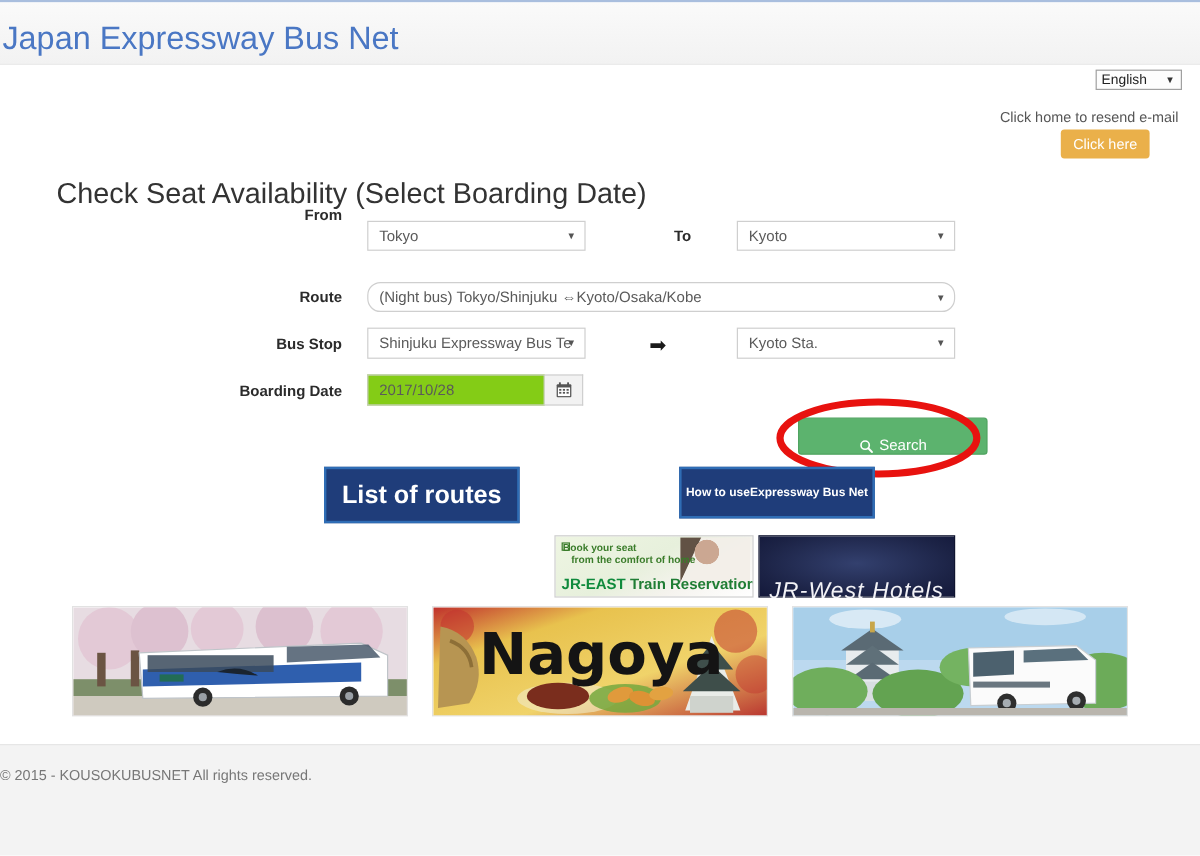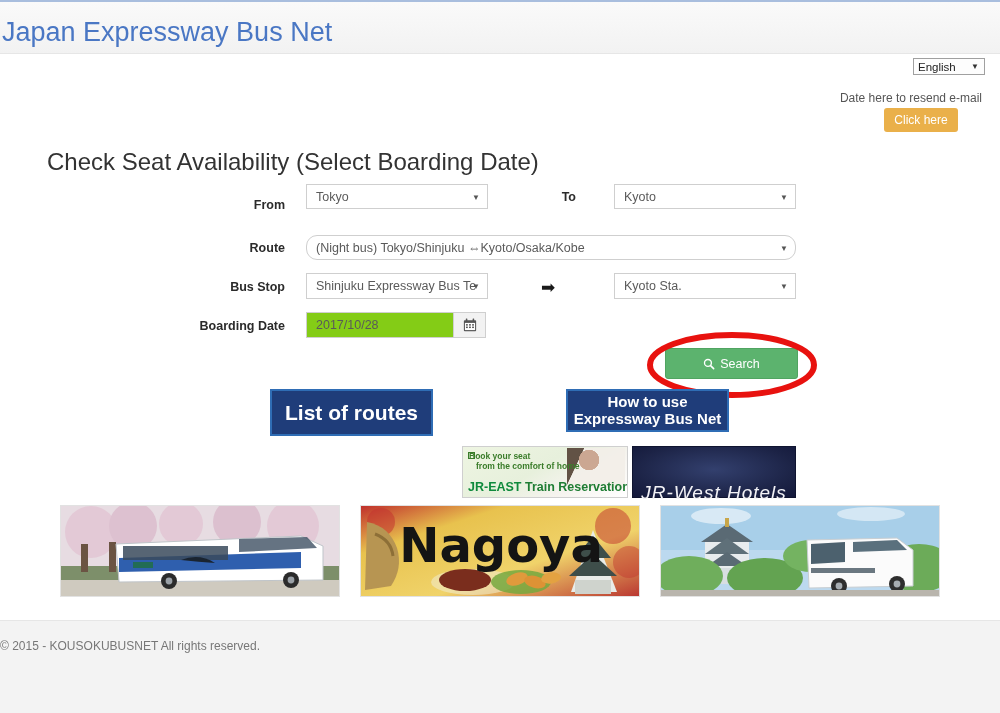--- a/index.html
+++ b/index.html
@@ -129,21 +129,21 @@
   .sel .caret {
     position: absolute;
     right: 7px;
     top: 50%;
     transform: translateY(-50%);
     font-size: 8px;
     color: #555;
   }
 
   
-  #lbl-from    { left: 200px; top: 198px; width: 85px; }
+  #lbl-from    { left: 200px; top: 172px; width: 85px; }
   #sel-from    { left: 306px; top: 184px; width: 182px; height: 25px; }
   #lbl-to      { left: 512px; top: 190px; width: 64px; }
   #sel-to      { left: 614px; top: 184px; width: 182px; height: 25px; }
 
   #lbl-route   { left: 180px; top: 241px; width: 105px; }
   #sel-route   { left: 306px; top: 235px; width: 490px; height: 25px; border-radius: 11px; }
 
   #lbl-stop    { left: 180px; top: 280px; width: 105px; }
   #sel-stop-a  { left: 306px; top: 273px; width: 182px; height: 26px; }
   .arrow-icon {
@@ -181,28 +181,28 @@
     display: flex;
     align-items: center;
     justify-content: center;
     cursor: pointer;
   }
 
   
   .search-btn {
     position: absolute;
     left: 665px; top: 348px;
-    width: 133px; height: 31px;
+    width: 158px; height: 31px;
     background: #5cb36e;
     border: 1px solid #50a461;
     border-radius: 3px;
     color: #ffffff;
     font-size: 12.5px;
     display: flex;
-    align-items: center;
+    align-items: flex-end;
     justify-content: center;
     gap: 5px;
     cursor: pointer;
     box-sizing: border-box;
   }
   .annot-ellipse {
     position: absolute;
     left: 645px; top: 330px;
     width: 175px; height: 70px;
     pointer-events: none;
@@ -224,22 +224,22 @@
     line-height: 1.12;
   }
   #btn-list-routes {
     left: 270px; top: 389px;
     width: 163px; height: 47px;
     font-size: 21px;
   }
   #btn-how-to-use {
     left: 566px; top: 389px;
     width: 163px; height: 43px;
-    font-size: 15px;
-    flex-direction: column;
+    font-size: 10px;
+    flex-direction: row;
   }
 
   
   .ad-jreast {
     position: absolute;
     left: 462px; top: 446px;
     width: 166px; height: 52px;
     border: 1px solid #cfcfcf;
     box-sizing: border-box;
     background: linear-gradient(150deg, #eef5e2 0%, #e7f0dc 45%, #f5f3ee 70%, #ffffff 100%);
@@ -350,21 +350,21 @@
   <div class="header-band"></div>
   <div class="brand-title">Japan Expressway Bus Net</div>
 
   <div class="lang-wrap">
     <div class="lang-select">
       <span>English</span>
       <span class="caret">▼</span>
     </div>
   </div>
 
-  <div class="resend-text">Date here to resend e-mail</div>
+  <div class="resend-text">Click home to resend e-mail</div>
   <div class="click-here-btn">Click here</div>
 
   <div class="page-heading">Check Seat Availability (Select Boarding Date)</div>
 
   <div class="form-label" id="lbl-from">From</div>
   <div class="sel" id="sel-from">
     <span>Tokyo</span>
     <span class="caret">▼</span>
   </div>
 

